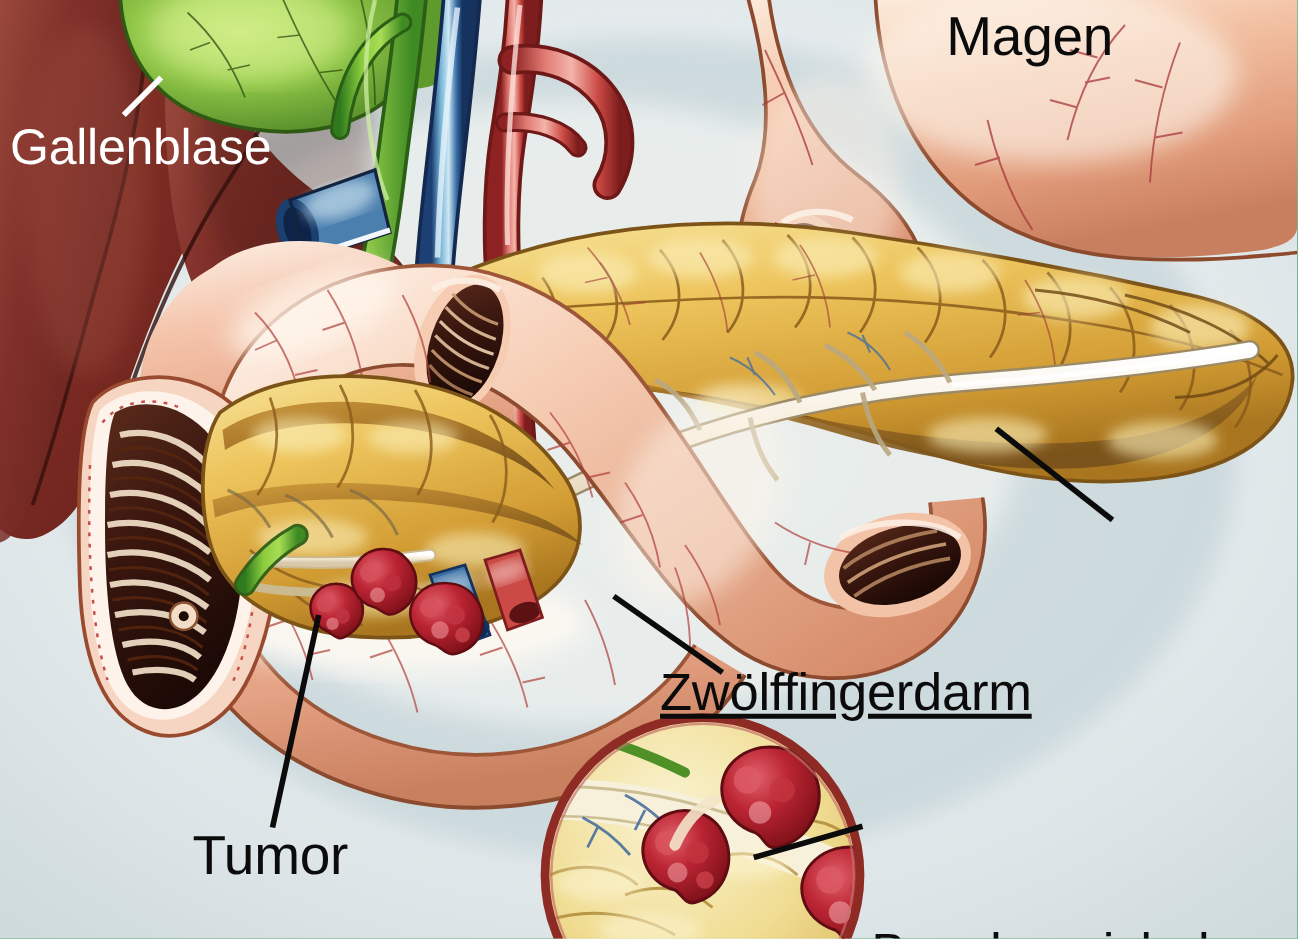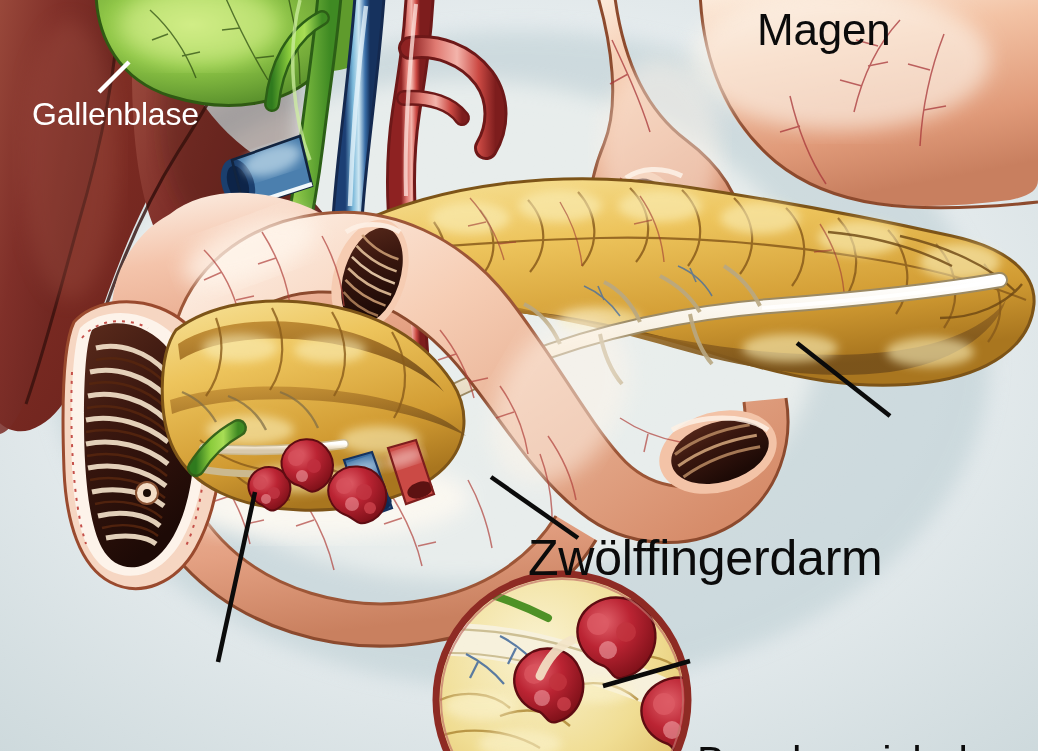--- a/index.html
+++ b/index.html
@@ -17,23 +17,23 @@
     position:absolute;
     font-family:"Liberation Sans", sans-serif;
     font-weight:400;
     white-space:pre;
     line-height:1.02;
     letter-spacing:-0.2px;
   }
   .lbl.dark{color:#0b0b0b;}
   .lbl.light{color:#ffffff;}
   #lbl-magen{left:757px;top:8px;font-size:44px;}
-  #lbl-gallenblase{left:32px;top:98px;font-size:32px;}
+  #lbl-gallenblase{left:8px;top:98px;font-size:40px;}
   #lbl-bauchspeicheldruese{left:780px;top:415px;font-size:41px;text-align:left;}
-  #lbl-zwoelffingerdarm{left:528px;top:533px;font-size:50px;}
+  #lbl-zwoelffingerdarm{left:528px;top:533px;font-size:42px;text-decoration:underline;}
   #lbl-tumor{left:154px;top:663px;font-size:44px;}
   #lbl-karzinom{left:697px;top:655px;font-size:42px;}
 </style>
 </head>
 <body>
 
 <div id="stage">
 
   <svg class="art" viewBox="0 0 1038 751" aria-hidden="true">
     <defs>
@@ -582,19 +582,20 @@
     <rect x="0" y="0" width="1038" height="751" fill="#8aa0a6" opacity="0.05" filter="url(#grain)"></rect>
   </svg>
 
   <div class="lbl dark" id="lbl-magen">Magen</div>
 
   <div class="lbl light" id="lbl-gallenblase">Gallenblase</div>
 
 
   <div class="lbl dark" id="lbl-zwoelffingerdarm">Zwölffingerdarm</div>
 
+  <div class="lbl dark" id="lbl-tumor">Tumor</div>
 
   <div class="lbl dark" id="lbl-karzinom">
     <div>Bauchspeichel-</div>
     
   </div>
 
 </div>
 
 </body></html>

